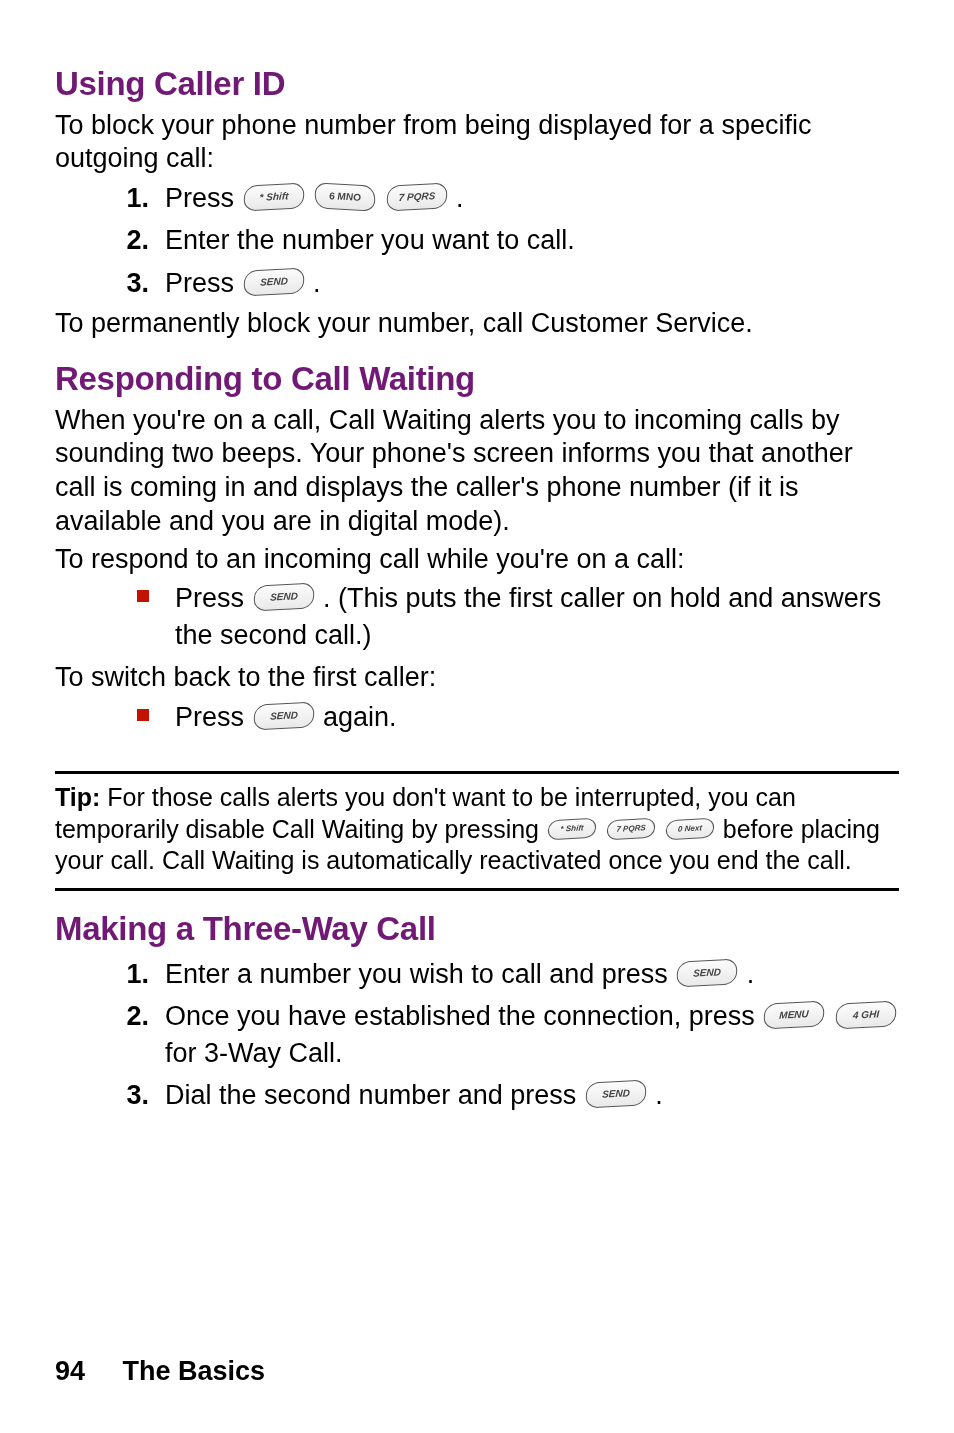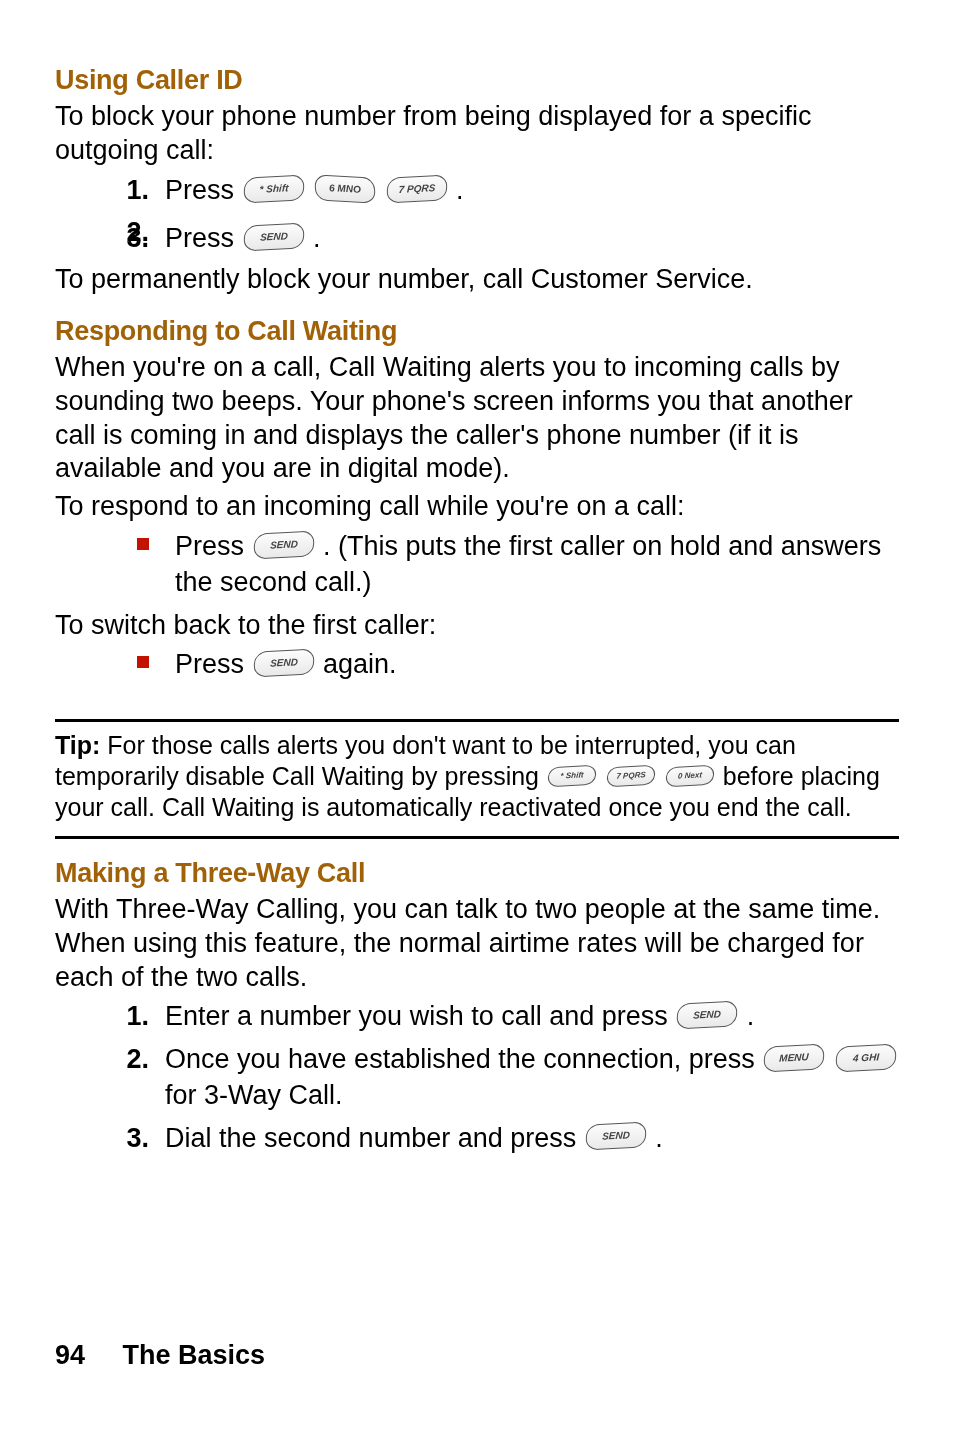--- a/index.html
+++ b/index.html
@@ -12,24 +12,24 @@
   }
   .page {
     width: 954px;
     height: 1433px;
     box-sizing: border-box;
     padding: 40px 55px 40px 55px;
     position: relative;
     line-height: 1.35;
   }
   h2.section {
-    color: #a16207;
+    color: #701a75;
     font-family: "Helvetica Neue", Helvetica, Arial, sans-serif;
     font-weight: 700;
-    font-size: 27px;
+    font-size: 33px;
     margin: 16px 0 2px 0;
     letter-spacing: -0.3px;
   }
   h2.section.first { margin-top: 22px; }
   .body {
     font-size: 27px;
     font-family: "Helvetica Neue", Helvetica, Arial, sans-serif;
     color: #000;
   }
   .body p { margin: 0 0 4px 0; line-height: 1.25; }
@@ -102,21 +102,21 @@
     margin: 28px 0 12px 0;
     padding: 8px 0 12px 0;
     font-size: 25px;
     line-height: 1.25;
   }
   .tipbox .tiplabel { font-weight: 700; }
   .b { font-weight: 400; }
   .footer {
     position: absolute;
     left: 55px;
-    bottom: 60px;
+    bottom: 44px;
     font-size: 27px;
     font-weight: 800;
   }
   .footer .pg { display:inline-block; width: 60px; }
 </style>
 </head>
 <body>
 
 <div class="page">
 
@@ -127,20 +127,21 @@
       <li>
         <span class="num">1.</span>
         <span>Press </span>
         <span class="key slantL"><span class="lbl">* Shift</span></span>
         <span class="key slantR"><span class="lbl">6 MNO</span></span>
         <span class="key slantL"><span class="lbl">7 PQRS</span></span>
         <span>.</span>
       </li>
       <li>
         <span class="num">2.</span>
+        <span>Enter the number you want to call.</span>
       </li>
       <li>
         <span class="num">3.</span>
         <span>Press </span>
         <span class="key slantL"><span class="lbl">SEND</span></span>
         <span>.</span>
       </li>
     </ol>
     <p>To permanently block your number, call Customer Service.</p>
   </div>
@@ -171,21 +172,20 @@
   <div class="tipbox">
     <span class="tiplabel">Tip:</span><span> For those calls alerts you don't want to be interrupted, you can temporarily disable Call Waiting by pressing </span>
     <span class="key slantL small"><span class="lbl">* Shift</span></span>
     <span class="key slantL small"><span class="lbl">7 PQRS</span></span>
     <span class="key slantL small"><span class="lbl">0 Next</span></span>
     <span> before placing your call. Call Waiting is automatically reactivated once you end the call.</span>
   </div>
 
   <h2 class="section">Making a Three-Way Call</h2>
   <div class="body">
-    <p>With Three-Way Calling, you can talk to two people at the same time. When using this feature, the normal airtime rates will be charged for each of the two calls.</p>
     <ol class="steps">
       <li>
         <span class="num">1.</span>
         <span>Enter a number you wish to call and press </span>
         <span class="key slantL"><span class="lbl">SEND</span></span>
         <span>.</span>
       </li>
       <li>
         <span class="num">2.</span>
         <span>Once you have established the connection, press </span>

